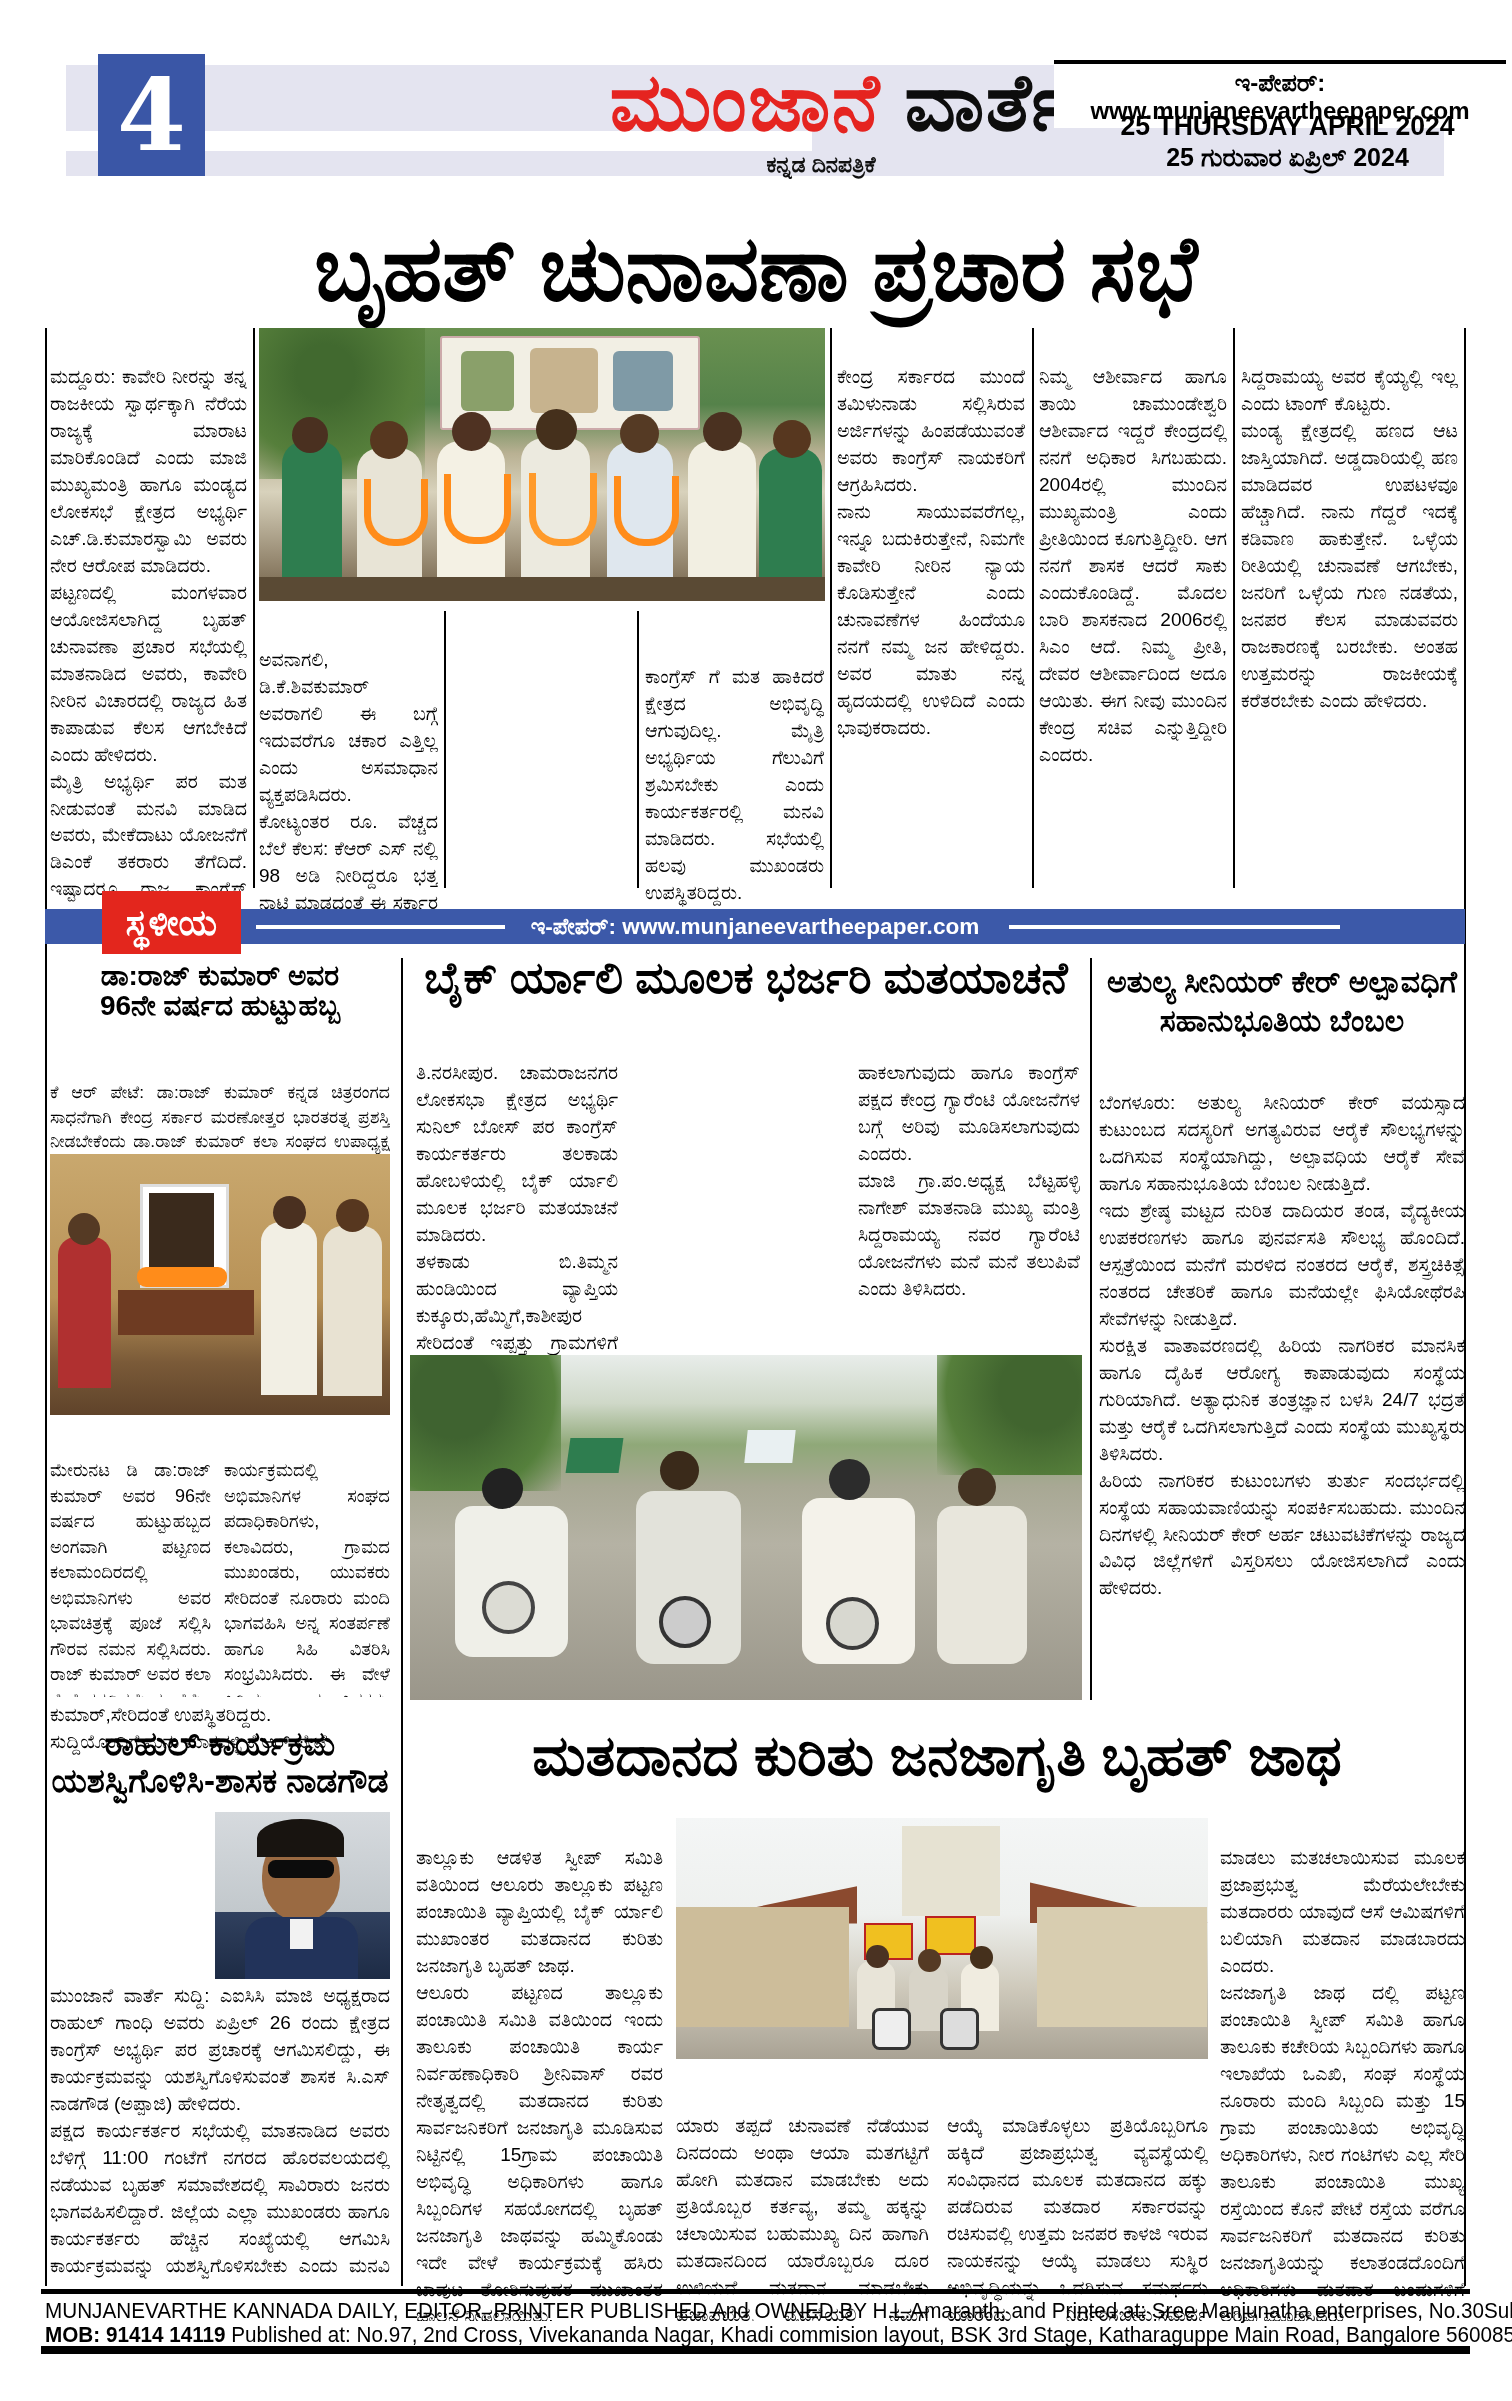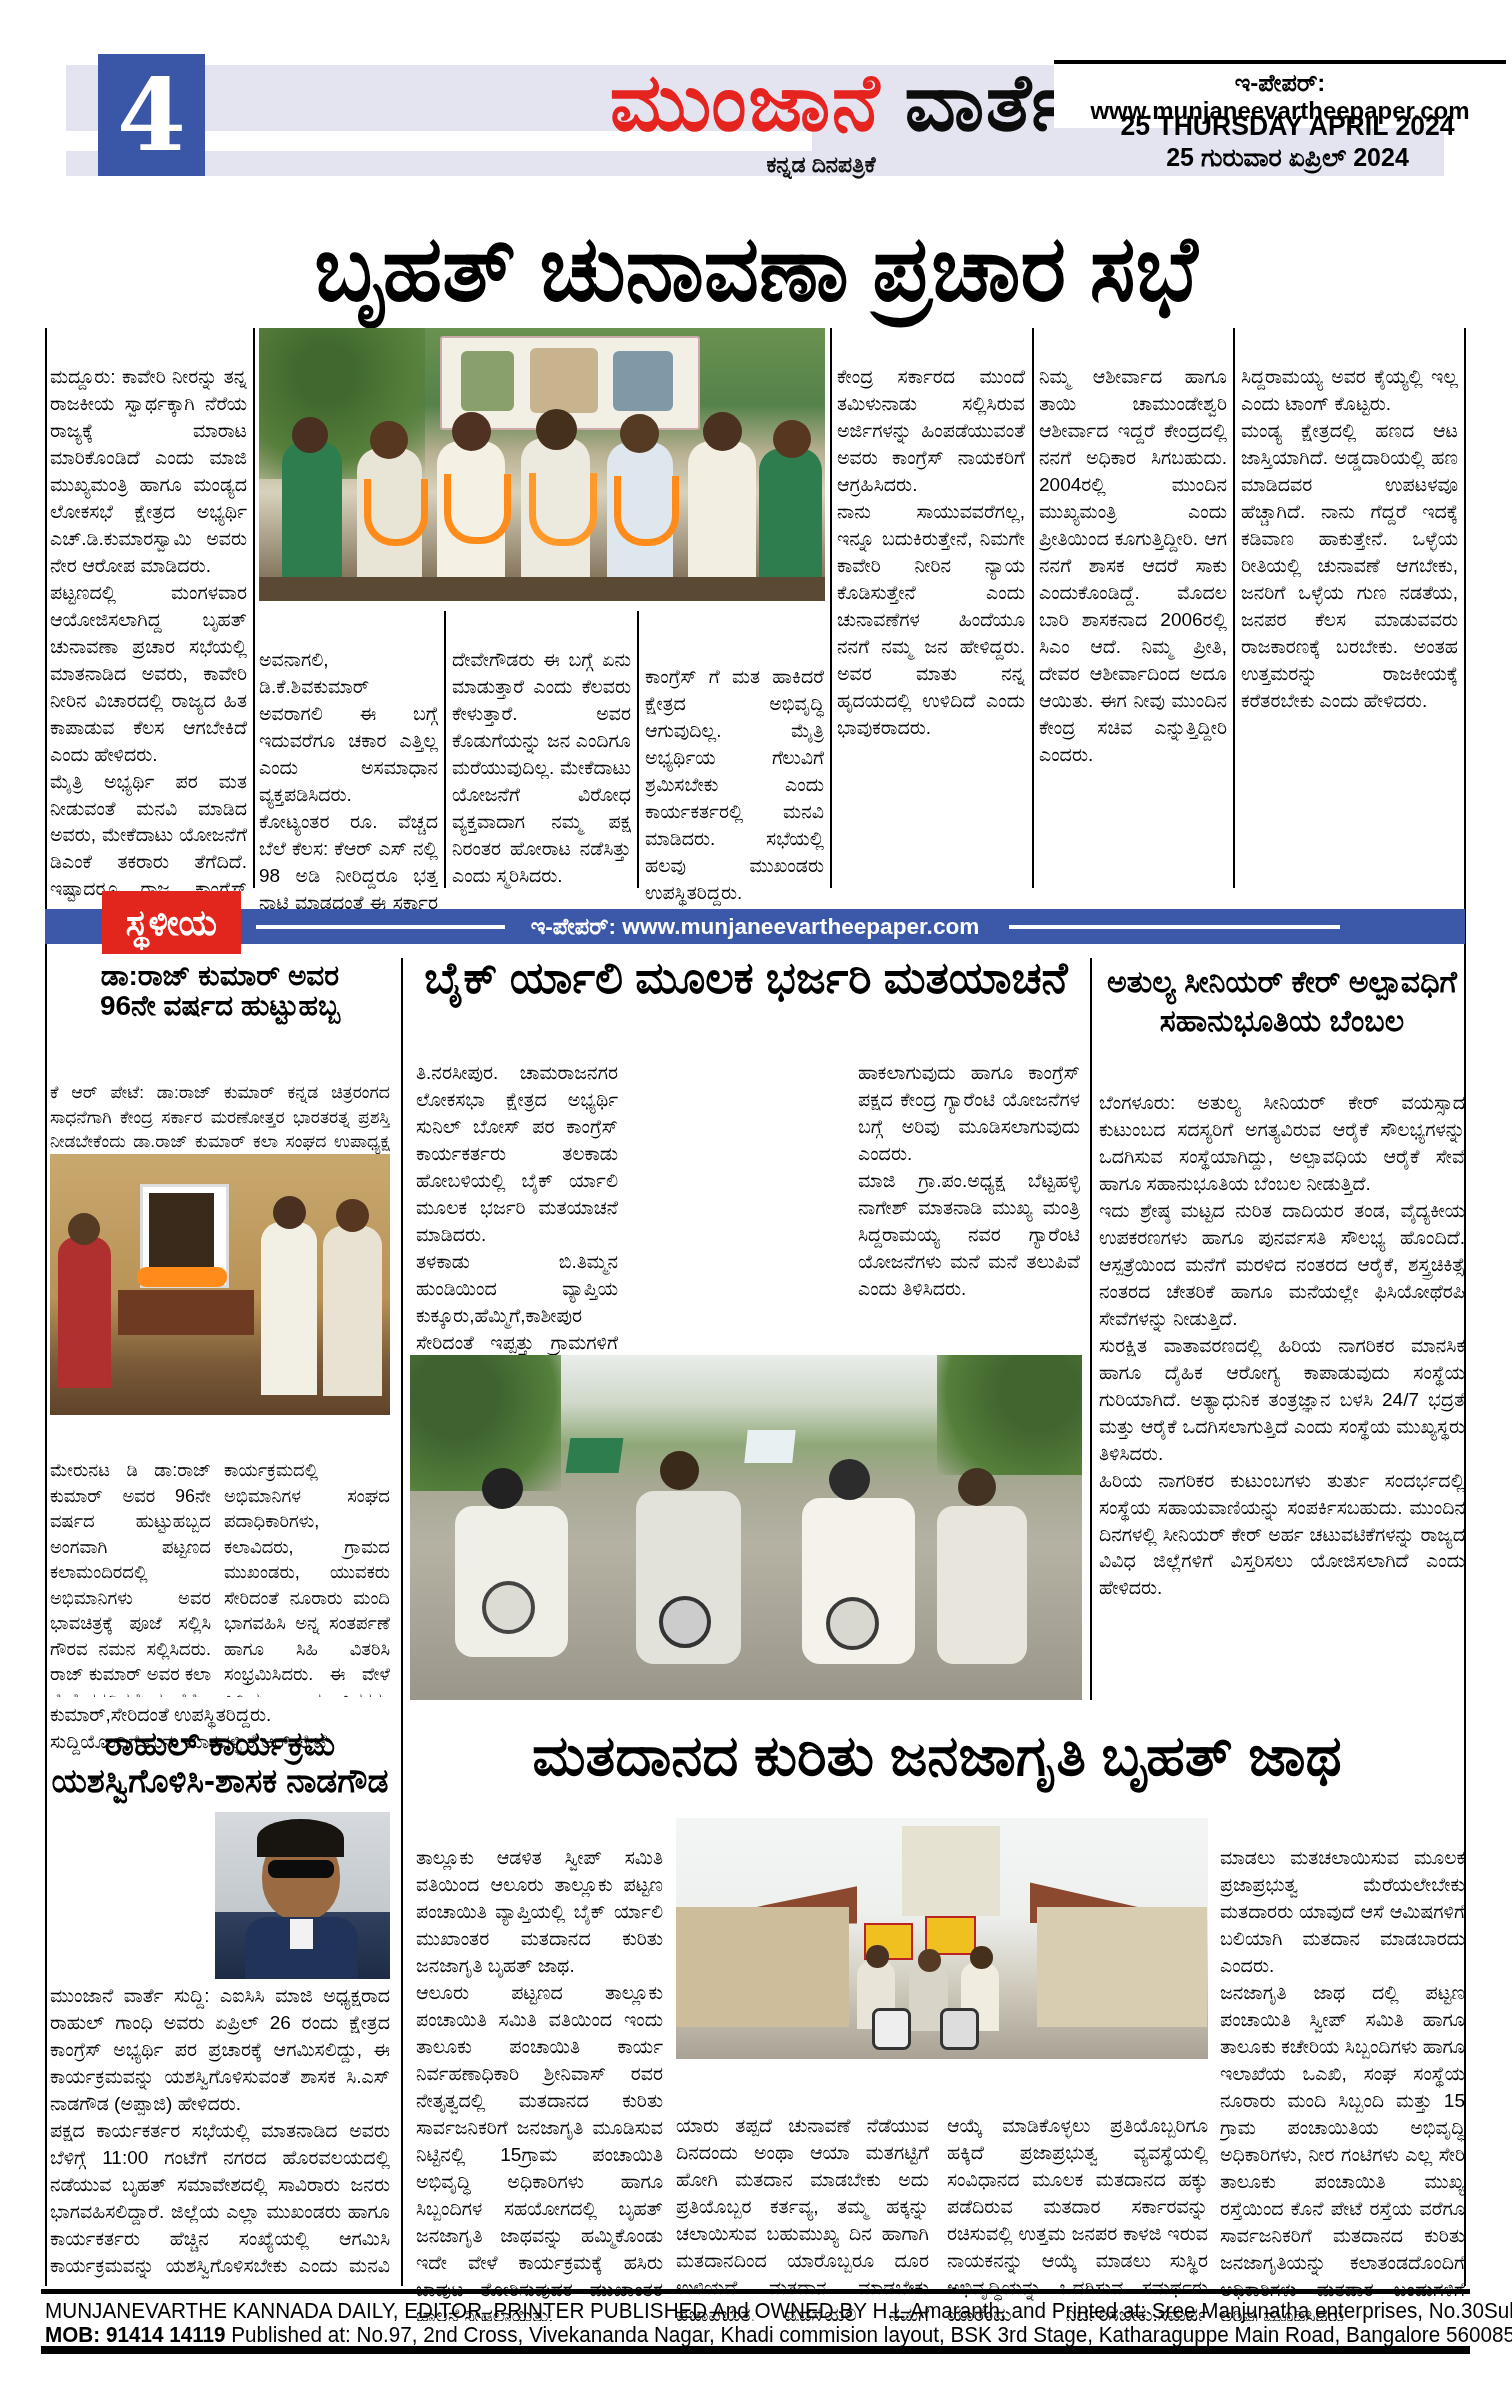--- a/index.html
+++ b/index.html
@@ -88,21 +88,20 @@
     <div class="ph-shape" style="left:355px;top:148px;width:51px;height:63px;border:7.5px solid #ff8c1a;border-top:none;border-radius:0 0 30px 30px;"></div>
     <div class="ph-shape" style="left:429px;top:113px;width:68px;height:160px;background:#f2efe2;border-radius:22.6px 22.6px 0 0;"></div>
     <div class="ph-shape" style="left:444px;top:84px;width:39px;height:39px;background:#4a3120;border-radius:50%;"></div>
     <div class="ph-shape" style="left:500px;top:120px;width:63px;height:152px;background:#2e7d4f;border-radius:22.6px 22.6px 0 0;"></div>
     <div class="ph-shape" style="left:514px;top:92px;width:38px;height:38px;background:#57371f;border-radius:50%;"></div>
     <div class="ph-shape" style="left:0;top:249px;width:566px;height:24px;background:#5a4a34;"></div>
   </div>
 
   <div class="abs col" style="left:259px;top:611px;width:179px;height:277px;">ಅವನಾಗಲಿ, ಡಿ.ಕೆ.ಶಿವಕುಮಾರ್ ಅವರಾಗಲಿ ಈ ಬಗ್ಗೆ ಇದುವರೆಗೂ ಚಕಾರ ಎತ್ತಿಲ್ಲ ಎಂದು ಅಸಮಾಧಾನ ವ್ಯಕ್ತಪಡಿಸಿದರು.
 ಕೋಟ್ಯಂತರ ರೂ. ವೆಚ್ಚದ ಬೆಲೆ ಕೆಲಸ: ಕೆಆರ್ ಎಸ್ ನಲ್ಲಿ 98 ಅಡಿ ನೀರಿದ್ದರೂ ಭತ್ತ ನಾಟಿ ಮಾಡದಂತೆ ಈ ಸರ್ಕಾರ ಫರ್ಮಾನು ಹೊರಡಿಸಿದೆ. ಮುಂದೆ ಬರಲಿರುವ ಅಡಮಾನ ಮಾಡಿದೆ. ಮಂಡ್ಯ ನಿಲ್ದಾಣ ಕೈಗೆತ್ತಿಕೊಳ್ಳಲು ಇದುವರೆಗೂ ಆಗಿಲ್ಲ ಎಂದು ದೂರಿದರು.</div>
-  <div class="abs col" style="left:452px;top:611px;width:179px;height:277px;">ದೇವೇಗೌಡರು ಈ ಬಗ್ಗೆ ಏನು ಮಾಡುತ್ತಾರೆ ಎಂದು ಕೆಲವರು ಕೇಳುತ್ತಾರೆ. ಅವರ ಕೊಡುಗೆಯನ್ನು ಜನ ಎಂದಿಗೂ ಮರೆಯುವುದಿಲ್ಲ. ಮೇಕೆದಾಟು ಯೋಜನೆಗೆ ವಿರೋಧ ವ್ಯಕ್ತವಾದಾಗ ನಮ್ಮ ಪಕ್ಷ ನಿರಂತರ ಹೋರಾಟ ನಡೆಸಿತ್ತು ಎಂದು ಸ್ಮರಿಸಿದರು.</div>
   <div class="abs col" style="left:645px;top:628px;width:179px;height:277px;">ಕಾಂಗ್ರೆಸ್ ಗೆ ಮತ ಹಾಕಿದರೆ ಕ್ಷೇತ್ರದ ಅಭಿವೃದ್ಧಿ ಆಗುವುದಿಲ್ಲ. ಮೈತ್ರಿ ಅಭ್ಯರ್ಥಿಯ ಗೆಲುವಿಗೆ ಶ್ರಮಿಸಬೇಕು ಎಂದು ಕಾರ್ಯಕರ್ತರಲ್ಲಿ ಮನವಿ ಮಾಡಿದರು. ಸಭೆಯಲ್ಲಿ ಹಲವು ಮುಖಂಡರು ಉಪಸ್ಥಿತರಿದ್ದರು.</div>
 
   <div class="abs col" style="left:837px;top:328px;width:188px;height:560px;">ಕೇಂದ್ರ ಸರ್ಕಾರದ ಮುಂದೆ ತಮಿಳುನಾಡು ಸಲ್ಲಿಸಿರುವ ಅರ್ಜಿಗಳನ್ನು ಹಿಂಪಡೆಯುವಂತೆ ಅವರು ಕಾಂಗ್ರೆಸ್ ನಾಯಕರಿಗೆ ಆಗ್ರಹಿಸಿದರು.
 ನಾನು ಸಾಯುವವರೆಗಲ್ಲ, ಇನ್ನೂ ಬದುಕಿರುತ್ತೇನೆ, ನಿಮಗೇ ಕಾವೇರಿ ನೀರಿನ ನ್ಯಾಯ ಕೊಡಿಸುತ್ತೇನೆ ಎಂದು ಚುನಾವಣೆಗಳ ಹಿಂದೆಯೂ ನನಗೆ ನಮ್ಮ ಜನ ಹೇಳಿದ್ದರು. ಅವರ ಮಾತು ನನ್ನ ಹೃದಯದಲ್ಲಿ ಉಳಿದಿದೆ ಎಂದು ಭಾವುಕರಾದರು.</div>
   <div class="abs col" style="left:1039px;top:328px;width:188px;height:560px;">ನಿಮ್ಮ ಆಶೀರ್ವಾದ ಹಾಗೂ ತಾಯಿ ಚಾಮುಂಡೇಶ್ವರಿ ಆಶೀರ್ವಾದ ಇದ್ದರೆ ಕೇಂದ್ರದಲ್ಲಿ ನನಗೆ ಅಧಿಕಾರ ಸಿಗಬಹುದು. 2004ರಲ್ಲಿ ಮುಂದಿನ ಮುಖ್ಯಮಂತ್ರಿ ಎಂದು ಪ್ರೀತಿಯಿಂದ ಕೂಗುತ್ತಿದ್ದೀರಿ. ಆಗ ನನಗೆ ಶಾಸಕ ಆದರೆ ಸಾಕು ಎಂದುಕೊಂಡಿದ್ದೆ. ಮೊದಲ ಬಾರಿ ಶಾಸಕನಾದ 2006ರಲ್ಲಿ ಸಿಎಂ ಆದೆ. ನಿಮ್ಮ ಪ್ರೀತಿ, ದೇವರ ಆಶೀರ್ವಾದಿಂದ ಅದೂ ಆಯಿತು. ಈಗ ನೀವು ಮುಂದಿನ ಕೇಂದ್ರ ಸಚಿವ ಎನ್ನುತ್ತಿದ್ದೀರಿ ಎಂದರು.</div>
   <div class="abs col" style="left:1241px;top:328px;width:217px;height:560px;">ಸಿದ್ದರಾಮಯ್ಯ ಅವರ ಕೈಯ್ಯಲ್ಲಿ ಇಲ್ಲ ಎಂದು ಟಾಂಗ್ ಕೊಟ್ಟರು.
 ಮಂಡ್ಯ ಕ್ಷೇತ್ರದಲ್ಲಿ ಹಣದ ಆಟ ಜಾಸ್ತಿಯಾಗಿದೆ. ಅಡ್ಡದಾರಿಯಲ್ಲಿ ಹಣ ಮಾಡಿದವರ ಉಪಟಳವೂ ಹೆಚ್ಚಾಗಿದೆ. ನಾನು ಗೆದ್ದರೆ ಇದಕ್ಕೆ ಕಡಿವಾಣ ಹಾಕುತ್ತೇನೆ. ಒಳ್ಳೆಯ ರೀತಿಯಲ್ಲಿ ಚುನಾವಣೆ ಆಗಬೇಕು, ಜನರಿಗೆ ಒಳ್ಳೆಯ ಗುಣ ನಡತೆಯ, ಜನಪರ ಕೆಲಸ ಮಾಡುವವರು ರಾಜಕಾರಣಕ್ಕೆ ಬರಬೇಕು. ಅಂತಹ ಉತ್ತಮರನ್ನು ರಾಜಕೀಯಕ್ಕೆ ಕರೆತರಬೇಕು ಎಂದು ಹೇಳಿದರು.</div>
 
   <div class="abs vrule" style="left:253px;top:328px;height:560px;"></div>
   <div class="abs vrule" style="left:830px;top:328px;height:560px;"></div>

